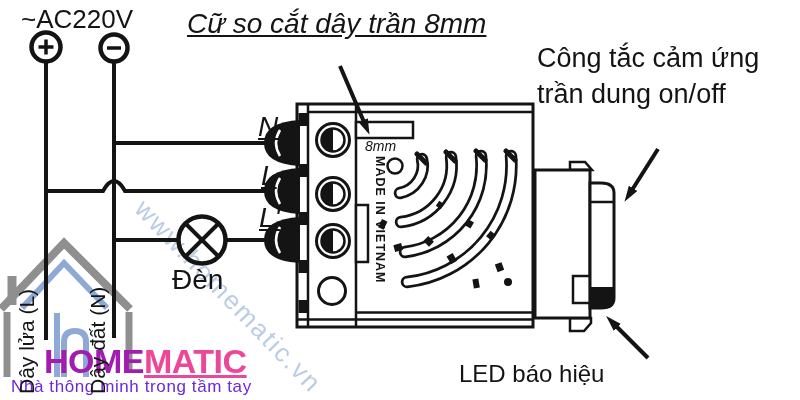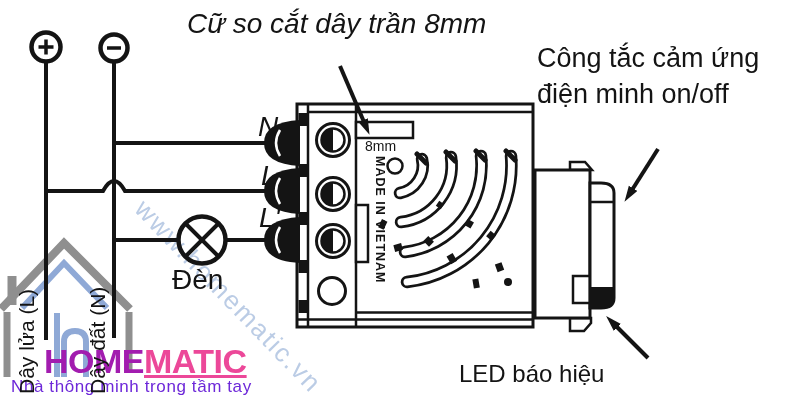--- a/index.html
+++ b/index.html
@@ -1,20 +1,20 @@
 <!DOCTYPE html>
 <html><head>
 <meta charset="utf-8">
 <style>
   html,body{margin:0;padding:0;background:#fff;overflow:hidden;}
   .canvas{position:relative;width:800px;height:400px;background:#fff;
           font-family:"Liberation Sans","DejaVu Sans",sans-serif;color:#141414;}
   svg.layer{position:absolute;left:0;top:0;}
   .lbl{position:absolute;white-space:nowrap;color:#141414;line-height:1.1;}
-  .italic{font-style:italic;}
+  .italic{font-style:italic;text-decoration:underline;}
   .rot-cw{transform:rotate(90deg);transform-origin:0 0;}
   .rot-ccw{transform:rotate(-90deg);transform-origin:0 0;}
   .note{line-height:37px;}
   .note2{line-height:36px;margin-top:7px;}
   .logo-row{position:absolute;left:44px;top:342px;font-size:34px;font-weight:700;letter-spacing:-0.5px;white-space:nowrap;}
   .logo-home{color:#a21caf;}
   .logo-matic{color:#ec4899;text-decoration:underline;}
   .tagline{position:absolute;left:11px;top:377px;font-size:17px;letter-spacing:0.6px;color:#6d28d9;white-space:nowrap;}
 </style>
 </head>
@@ -139,38 +139,39 @@
       <path d="M590,287 H614 V298 Q614,308 601,308 H590 Z" fill="#141414" stroke="none"></path>
     </g>
 
     <g stroke="#141414" stroke-width="4" fill="none">
       <path d="M340,66 L364,122" marker-end="url(#ah)"></path>
       <path d="M658,149 L632,190" marker-end="url(#ah)"></path>
       <path d="M648,358 L616,326" marker-end="url(#ah)"></path>
     </g>
   </svg>
 
+  <div class="lbl" style="left:21px;top:5px;font-size:26px;">~AC220V</div>
 
   <div class="lbl italic note" style="left:187px;top:5px;font-size:28px;">
     <div>Cữ so cắt dây trần 8mm</div>
   </div>
 
   <div class="lbl note2" style="left:537px;top:33px;font-size:27px;">
     <div>Công tắc cảm ứng</div>
-    <div>điện minh on/off</div>
+    <div>trần dung on/off</div>
   </div>
 
   <div class="lbl italic" style="left:258px;top:112px;font-size:28px;">N</div>
   <div class="lbl italic" style="left:261px;top:161px;font-size:28px;">L</div>
   <div class="lbl italic" style="left:259px;top:203px;font-size:28px;">L'</div>
 
   <div class="lbl" style="left:172px;top:265px;font-size:28px;">Đèn</div>
 
   <div class="lbl" style="left:459px;top:361px;font-size:24px;">LED báo hiệu</div>
 
-  <div class="lbl" style="left:365px;top:139px;font-size:14px;">8mm</div>
+  <div class="lbl" style="left:365px;top:139px;font-size:14px;font-style:italic;">8mm</div>
 
   <div class="lbl rot-cw" style="left:386px;top:156px;font-size:12.5px;font-weight:700;letter-spacing:1px;">MADE IN VIETNAM</div>
 
   <div class="lbl rot-ccw" style="left:15px;top:394px;font-size:21px;">Dây lửa (L)</div>
   <div class="lbl rot-ccw" style="left:86px;top:394px;font-size:21px;">Dây đất (N)</div>
 
 </div>
 
 </body></html>

